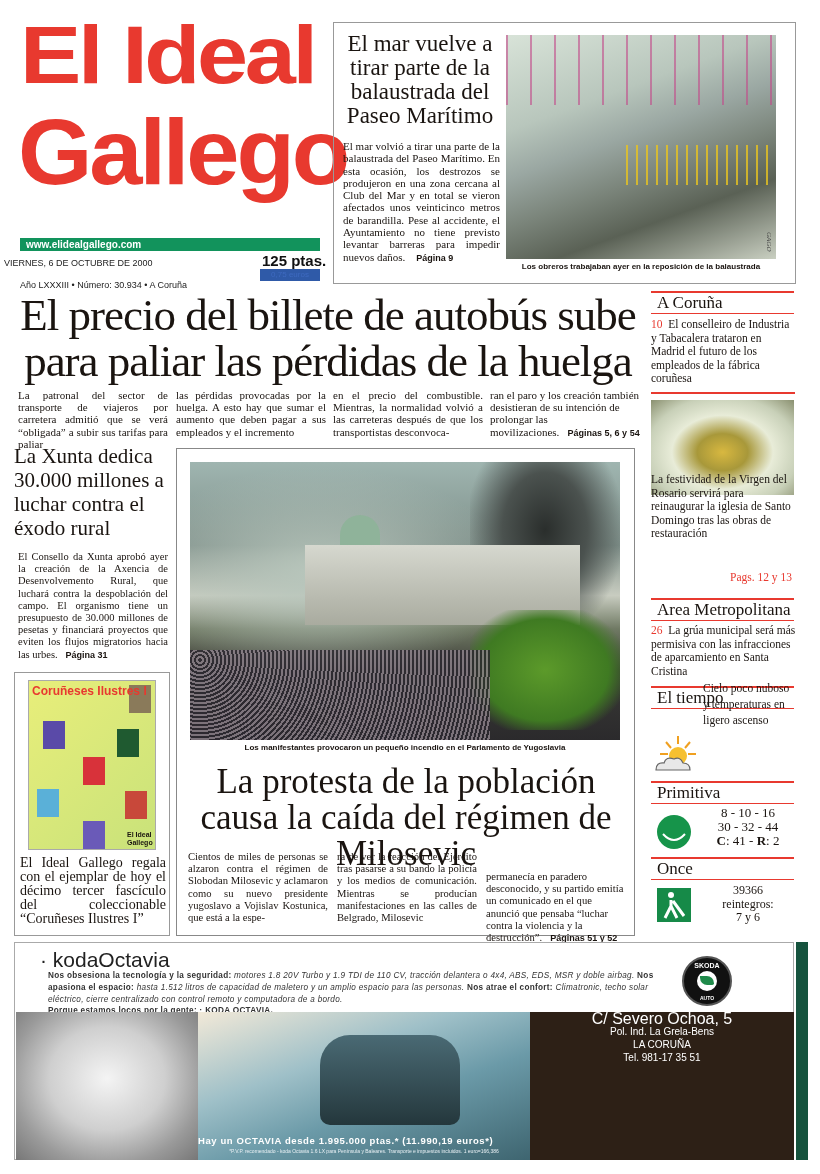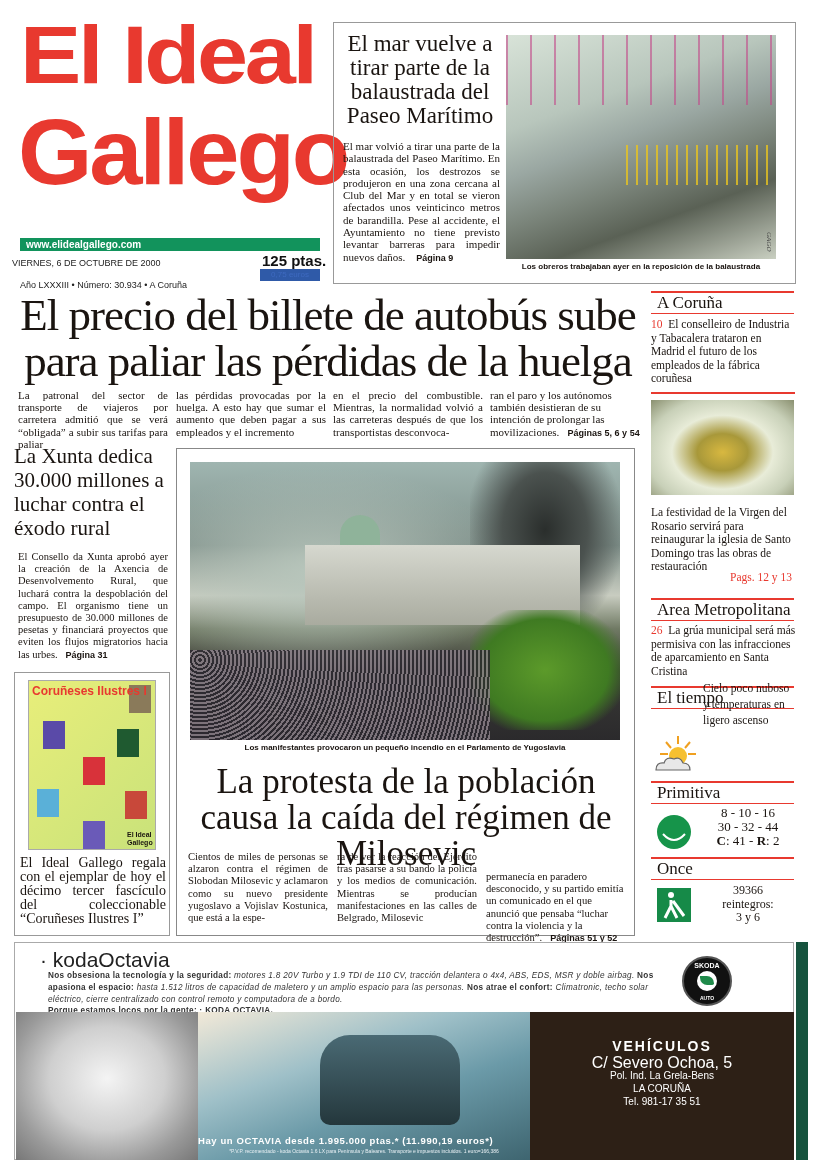--- a/index.html
+++ b/index.html
@@ -6,21 +6,21 @@
 body{width:820px;height:1174px;background:#fff;font-family:"Liberation Serif",serif;color:#1a1410;position:relative;overflow:hidden}
 .abs{position:absolute}
 .just{text-align:justify}
 
 #logo1,#logo2{font-family:"Liberation Sans",sans-serif;font-weight:bold;color:#e8392f;letter-spacing:-3px;line-height:1;transform-origin:left top}
 #logo1{left:20px;top:14px;font-size:82px;transform:scaleX(1.12)}
 #logo2{left:18px;top:106px;font-size:92px;transform:scaleX(1.04)}
 #webbar{left:20px;top:238px;width:300px;height:13px;background:#12935c;color:#fff;font:bold 10px "Liberation Sans",sans-serif;padding-left:6px;line-height:13px}
 #price{left:262px;top:252px;font:bold 15px "Liberation Sans",sans-serif;color:#111}
 #euros{left:260px;top:269px;width:60px;height:12px;background:#2f5aa8;color:#3e6ac0;font:8px "Liberation Sans",sans-serif;text-align:center;line-height:12px}
-#date{left:12px;top:258px;font:9px "Liberation Sans",sans-serif;color:#222}
+#date{left:4px;top:258px;font:9px "Liberation Sans",sans-serif;color:#222}
 #issue{left:20px;top:280px;font:9px "Liberation Sans",sans-serif;color:#222}
 
 #topbox{left:333px;top:22px;width:463px;height:262px;border:1px solid #999}
 #top-h{left:345px;top:32px;width:150px;font-size:23px;line-height:24px;text-align:center}
 #top-b{left:343px;top:140px;width:157px;font-size:11px;line-height:12.3px}
 .pg{font:bold 9px "Liberation Sans",sans-serif}
 #top-img{left:506px;top:35px;width:270px;height:224px;background:linear-gradient(160deg,#d8e3d8 0%,#b8c6bc 30%,#9aa7a2 45%,#7b857b 60%,#5a6155 75%,#c9cfc1 100%)}
 #top-cap{left:506px;top:262px;width:270px;font:bold 8px "Liberation Sans",sans-serif;text-align:center}
 
 #lead-h{left:18px;top:292px;width:620px;font-size:45px;line-height:46px;text-align:center;letter-spacing:-1px}
@@ -79,21 +79,21 @@
   <div style="position:absolute;left:0;top:0;width:100%;height:70px;background:repeating-linear-gradient(90deg,#c24a8a 0 2px,transparent 2px 24px);opacity:.6"></div>
   <div style="position:absolute;left:120px;top:110px;width:150px;height:40px;background:repeating-linear-gradient(90deg,#e8c420 0 2px,transparent 2px 10px);opacity:.8"></div>
   <div style="position:absolute;right:3px;bottom:8px;font:italic 7px 'Liberation Serif',serif;color:#444;writing-mode:vertical-rl">GAGO</div>
 </div>
 <div class="abs" id="top-cap">Los obreros trabajaban ayer en la reposición de la balaustrada</div>
 
 <div class="abs" id="lead-h">El precio del billete de autobús sube para paliar las pérdidas de la huelga</div>
 <div class="abs col just" style="left:18px;top:389px;width:150px">La patronal del sector de transporte de viajeros por carretera admitió que se verá “obligada” a subir sus tarifas para paliar</div>
 <div class="abs col just" style="left:176px;top:389px;width:150px">las pérdidas provocadas por la huelga. A esto hay que sumar el aumento que deben pagar a sus empleados y el incremento</div>
 <div class="abs col just" style="left:333px;top:389px;width:150px">en el precio del combustible. Mientras, la normalidad volvió a las carreteras después de que los transportistas desconvoca-</div>
-<div class="abs col" style="left:490px;top:389px;width:150px"><span>ran el paro y los autónomos también desistieran de su intención de prolongar las movilizaciones.</span>&nbsp;&nbsp;&nbsp;<span class="pg">Páginas 5, 6 y 54</span></div>
+<div class="abs col" style="left:490px;top:389px;width:150px"><span>ran el paro y los creación también desistieran de su intención de prolongar las movilizaciones.</span>&nbsp;&nbsp;&nbsp;<span class="pg">Páginas 5, 6 y 54</span></div>
 
 <div class="abs" id="xunta-h">La Xunta dedica 30.000 millones a luchar contra el éxodo rural</div>
 <div class="abs just" id="xunta-b"><span>El Consello da Xunta aprobó ayer la creación de la Axencia de Desenvolvemento Rural, que luchará contra la despoblación del campo. El organismo tiene un presupuesto de 30.000 millones de pesetas y financiará proyectos que eviten los flujos migratorios hacia las urbes.</span>&nbsp;&nbsp;&nbsp;<span class="pg">Página 31</span></div>
 
 <div class="abs" id="photobox"></div>
 <div class="abs" id="mainimg"></div>
 <div class="abs" id="smoke"></div>
 <div class="abs" id="parl"></div>
 <div class="abs" id="dome"></div>
 <div class="abs" id="trees"></div>
@@ -115,21 +115,21 @@
   <div class="face" style="left:100px;top:4px;background:#8a7a5a"></div>
   <div style="position:absolute;left:98px;top:150px;font:bold 7px 'Liberation Sans',sans-serif;width:28px;line-height:8px">El Ideal Gallego</div>
 </div>
 <div class="abs" id="cor-title">Coruñeses Ilustres I</div>
 <div class="abs just" id="cor-b">El Ideal Gallego regala con el ejemplar de hoy el décimo tercer fascículo del coleccionable “Coruñeses Ilustres I”</div>
 
 <div class="abs sec-h" style="top:291px">A Coruña</div>
 <div class="abs sb-t" style="top:318px"><span class="red">10</span>&nbsp; <span>El conselleiro de Industria y Tabacalera trataron en Madrid el futuro de los empleados de la fábrica coruñesa</span></div>
 <div class="abs" style="left:651px;top:392px;width:144px;height:2px;background:#e8392f"></div>
 <div class="abs" style="left:651px;top:400px;width:143px;height:95px;background:radial-gradient(ellipse at 50% 55%,#d8b840 0%,#a8983a 25%,#e8ecd8 50%,#c8d0b8 75%,#8a9070 100%)"></div>
-<div class="abs sb-t" style="top:506px">La festividad de la Virgen del Rosario servirá para reinaugurar la iglesia de Santo Domingo tras las obras de restauración</div>
+<div class="abs sb-t" style="top:473px">La festividad de la Virgen del Rosario servirá para reinaugurar la iglesia de Santo Domingo tras las obras de restauración</div>
 <div class="abs sb-t red" style="top:571px;text-align:right;width:141px">Pags. 12 y 13</div>
 <div class="abs sec-h" style="top:598px">Area Metropolitana</div>
 <div class="abs sb-t" style="top:624px"><span class="red">26</span>&nbsp; <span>La grúa municipal será más permisiva con las infracciones de aparcamiento en Santa Cristina</span></div>
 <div class="abs sec-h" style="top:686px">El tiempo</div>
 <svg class="abs" id="sun" viewBox="0 0 48 48">
   <g stroke="#f0a020" stroke-width="2">
     <line x1="28" y1="4" x2="28" y2="12"></line>
       <line x1="40" y1="10" x2="35" y2="16"></line>
       <line x1="46" y1="22" x2="38" y2="22"></line>
       <line x1="16" y1="10" x2="21" y2="16"></line>
@@ -151,21 +151,21 @@
 </div>
 <div class="abs sec-h" style="top:857px">Once</div>
 <svg class="abs" style="left:657px;top:888px" width="34" height="34" viewBox="0 0 34 34">
   <rect width="34" height="34" fill="#168a48"></rect>
   <circle cx="14" cy="7" r="3" fill="#fff"></circle>
   <path d="M8 30 L14 18 L20 30 M14 18 L14 12 M16 13 L27 28" stroke="#fff" stroke-width="3" fill="none"></path>
 </svg>
 <div class="abs" style="left:703px;top:884px;width:90px;text-align:center;font-size:12px;line-height:13.5px">
   <div>39366</div>
   <div>reintegros:</div>
-  <div>3 y 6</div>
+  <div>7 y 6</div>
 </div>
 
 <div class="abs" id="ad"></div>
 <div class="abs" id="ad-stripe"></div>
 <div class="abs" id="ad-brand">· kodaOctavia</div>
 <div class="abs" id="ad-txt">
   <b>Nos obsesiona la tecnología y la seguridad: </b><span>motores 1.8 20V Turbo y 1.9 TDI de 110 CV, tracción delantera o 4x4, ABS, EDS, MSR y doble airbag.</span><b> Nos apasiona el espacio: </b><span>hasta 1.512 litros de capacidad de maletero y un amplio espacio para las personas.</span><b> Nos atrae el confort: </b><span>Climatronic, techo solar eléctrico, cierre centralizado con control remoto y computadora de a bordo.</span><br>
   <b>Porque estamos locos por la gente:   · KODA OCTAVIA.</b>
 </div>
 <div class="abs" id="skoda">
@@ -174,18 +174,17 @@
       <div style="position:absolute;left:3px;top:5px;width:14px;height:9px;background:#1f8a4a;border-radius:0 8px 2px 8px"></div>
     </div>
   <div style="position:absolute;left:0;bottom:3px;width:100%;text-align:center;font:bold 5px 'Liberation Sans',sans-serif;color:#fff">AUTO</div>
 </div>
 <div class="abs" id="kid"></div>
 <div class="abs" id="car"></div>
 <div class="abs" id="carbody"></div>
 <div class="abs" id="ad-price">Hay un OCTAVIA desde 1.995.000 ptas.* (11.990,19 euros*)</div>
 <div class="abs" id="ad-fine">*P.V.P. recomendado - koda Octavia 1.6 LX para Península y Baleares. Transporte e impuestos incluidos. 1 euro=166,386</div>
 <div class="abs" id="dealer">
-  <div style="margin-top:25px;font-weight:bold;font-size:14px;letter-spacing:2px;line-height:19px">VEHÍCULOS</div>
   <div style="font-size:16px;line-height:13px">C/ Severo Ochoa, 5</div>
   <div style="font-size:10px;line-height:13px">Pol. Ind. La Grela-Bens</div>
   <div style="font-size:10px;line-height:13px">LA CORUÑA</div>
   <div style="font-size:10px;line-height:13px">Tel. 981-17 35 51</div>
 </div>
 
 </body></html>

